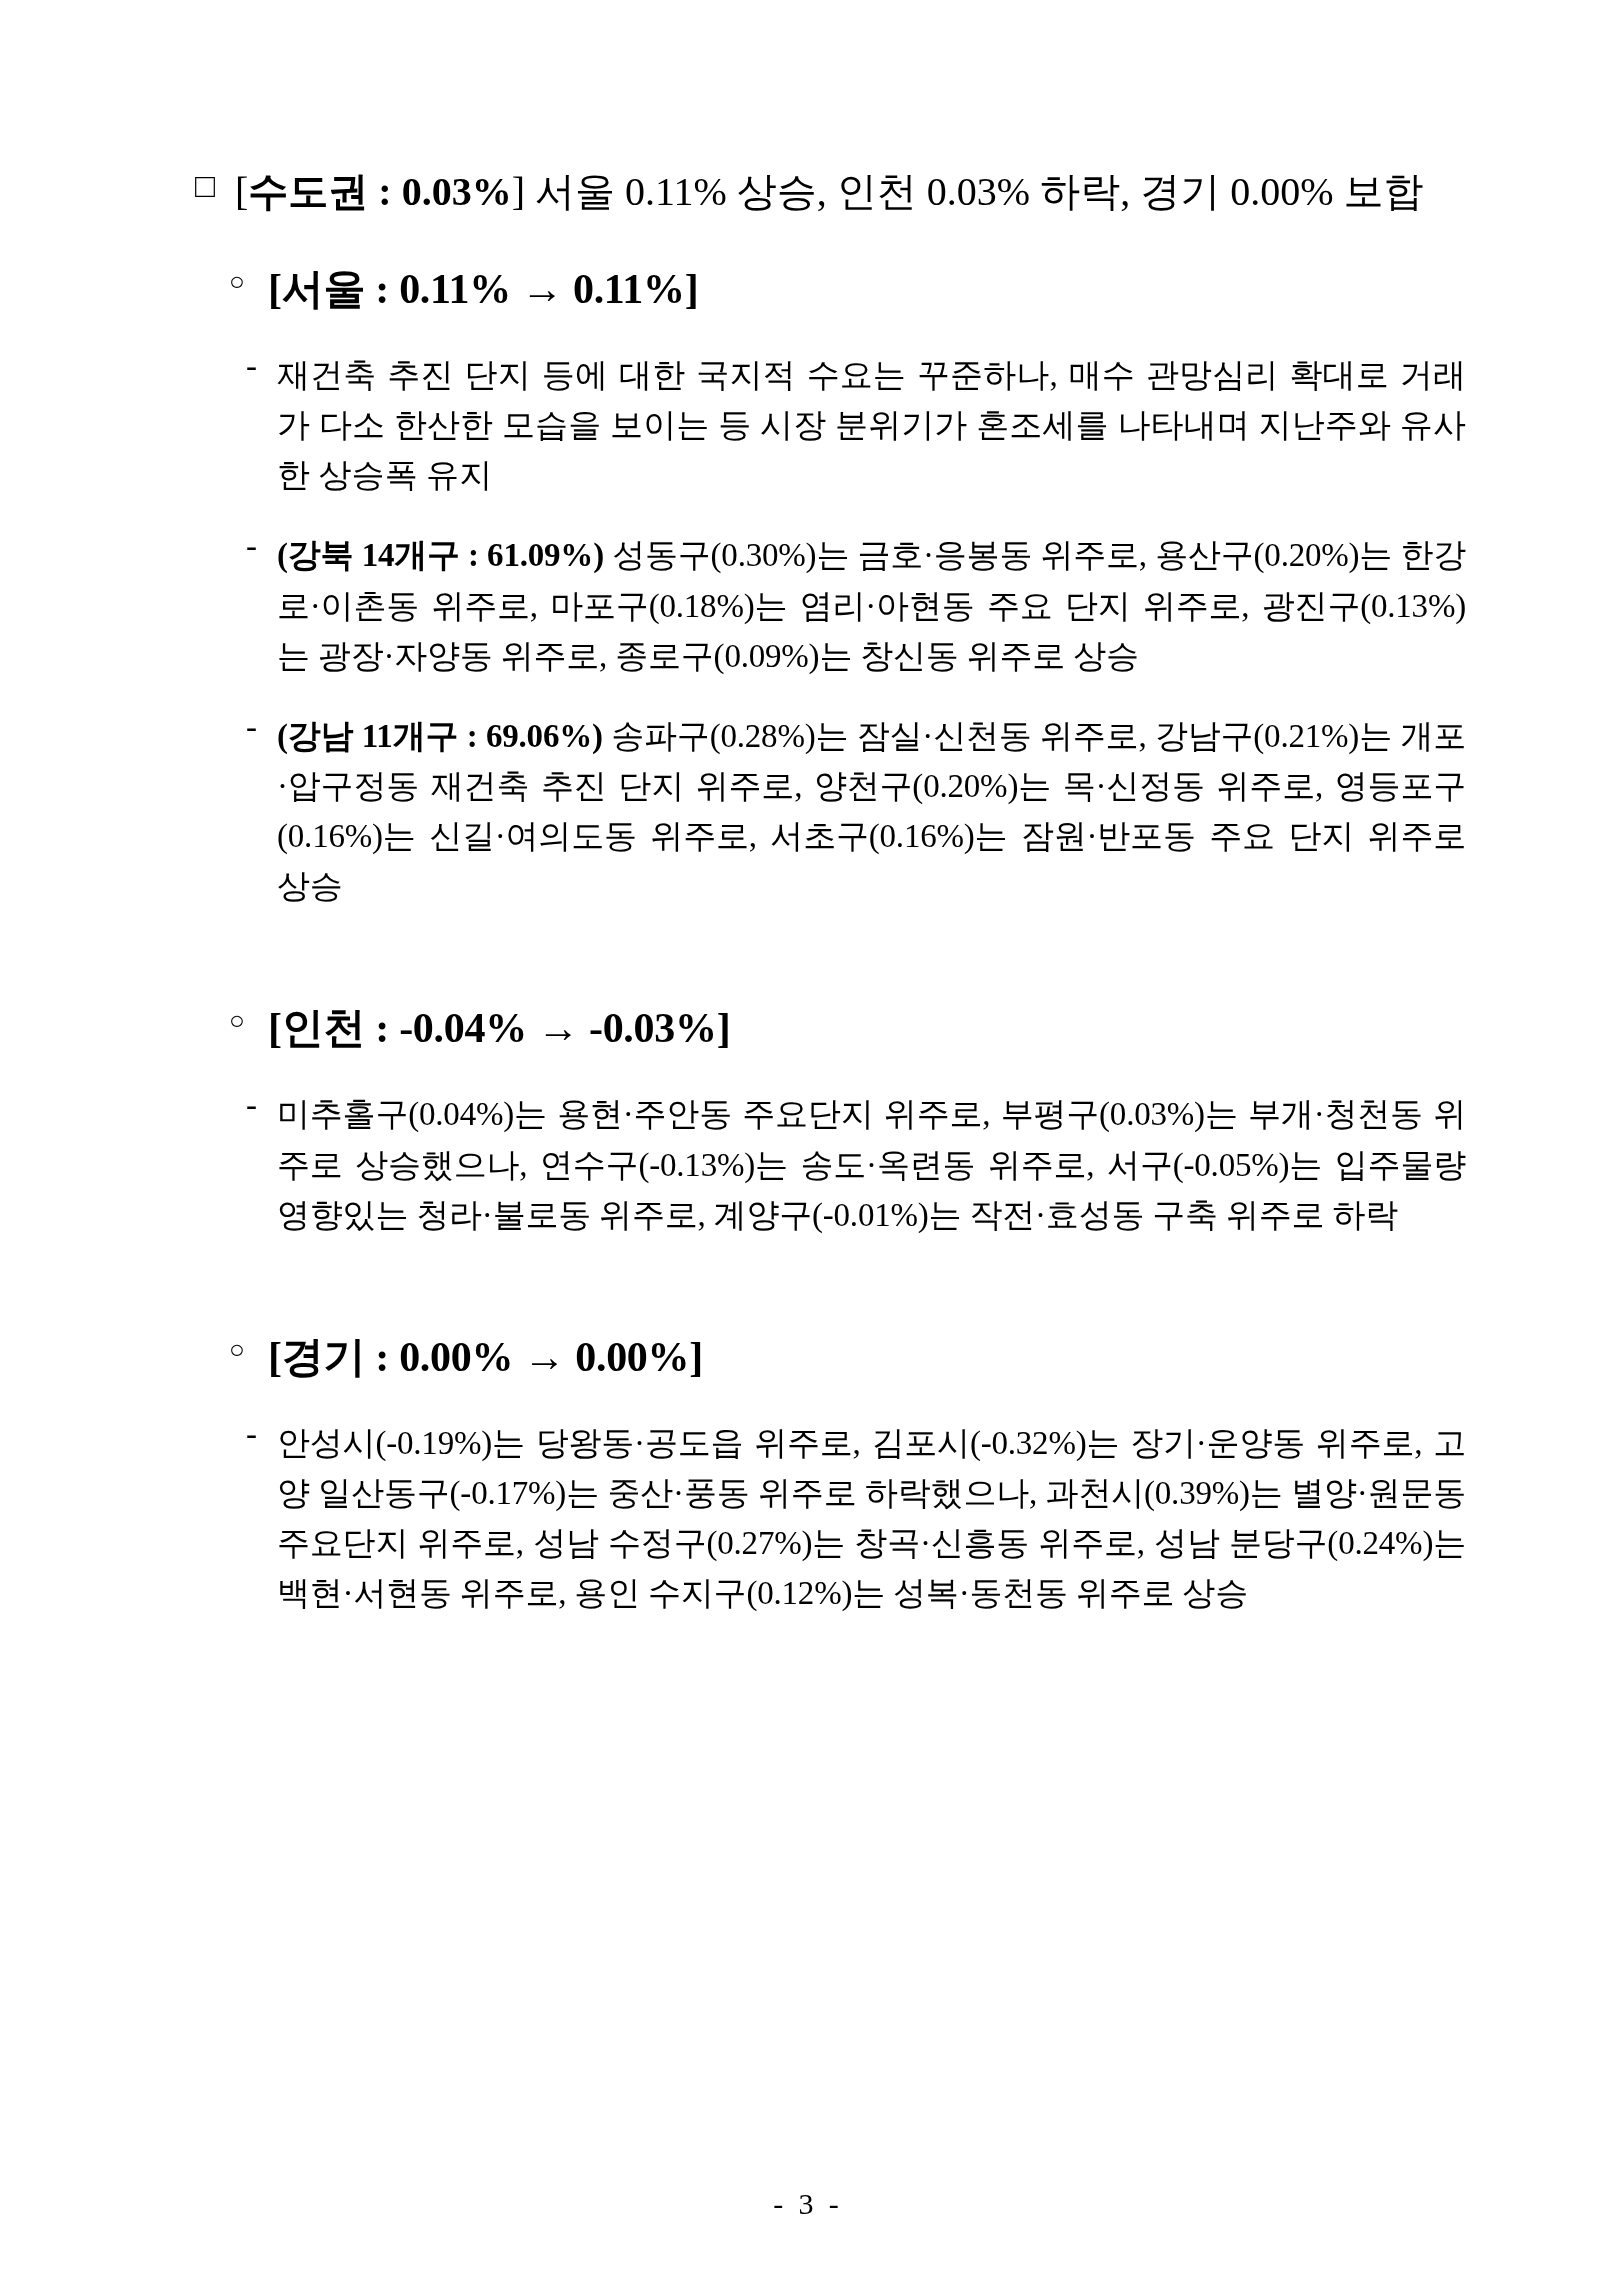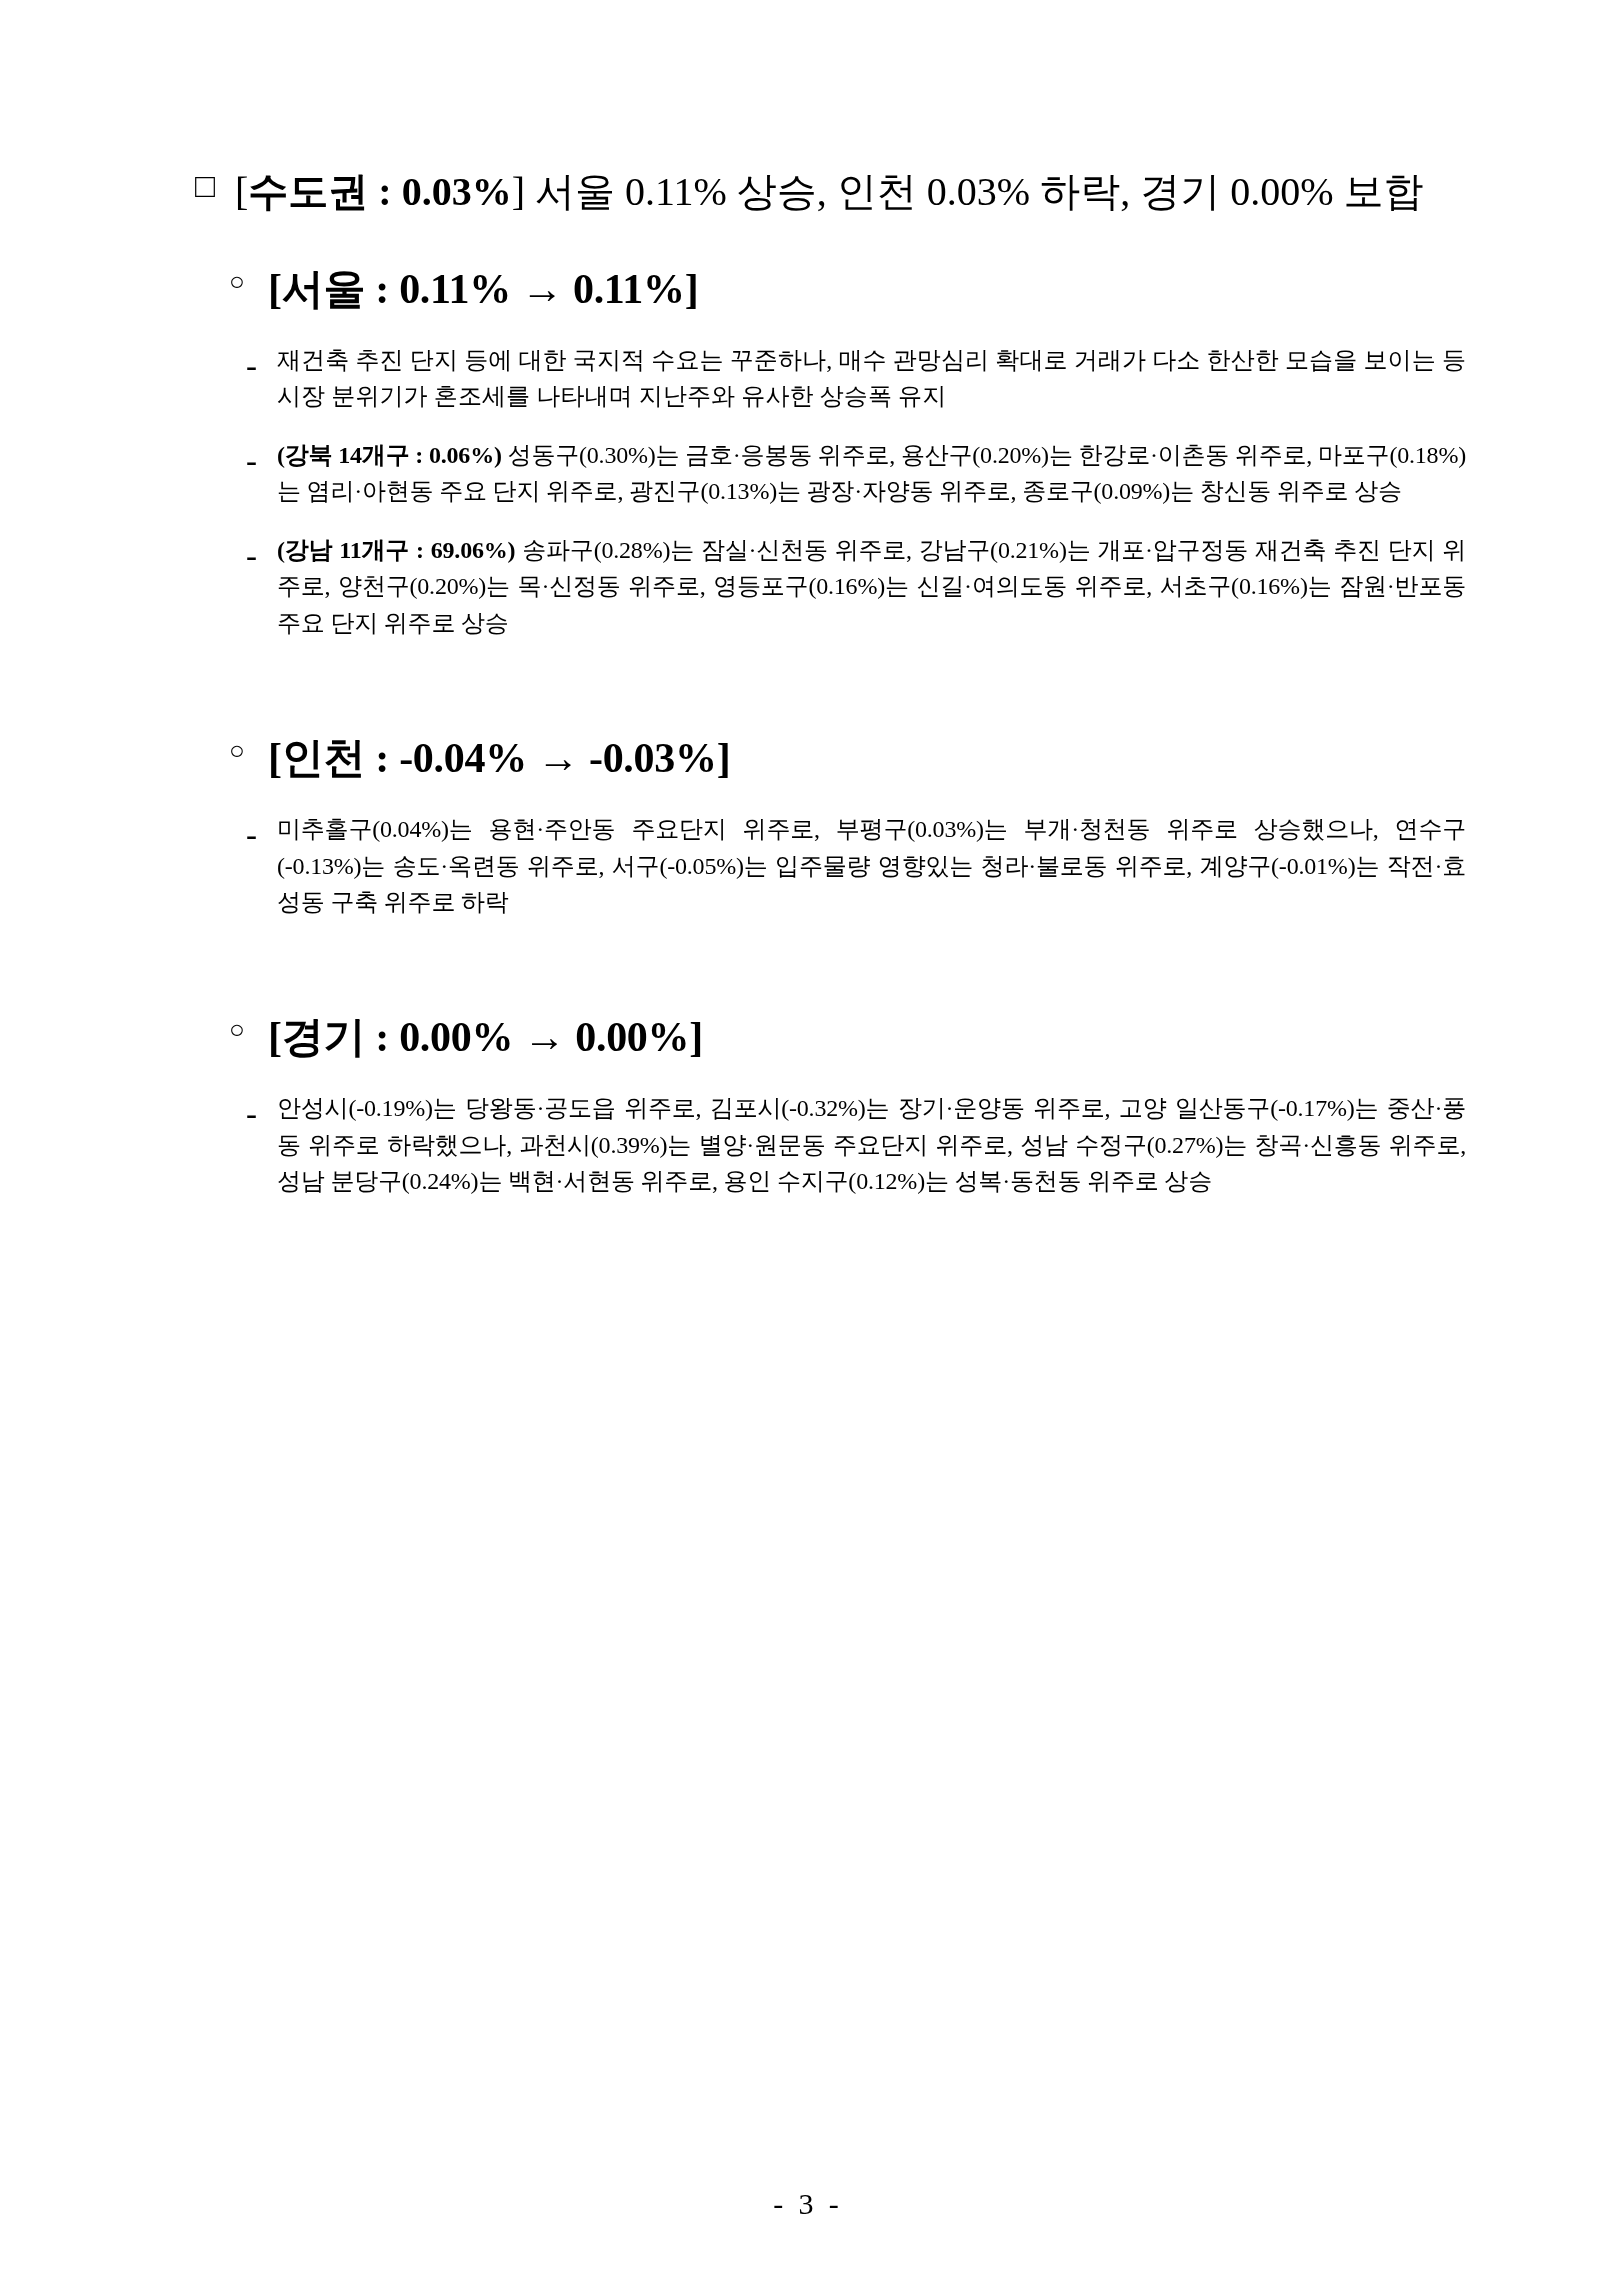--- a/index.html
+++ b/index.html
@@ -72,25 +72,26 @@
     padding-left: 51px;
   }
   .h-dash .marker {
     flex: 0 0 auto;
     width: 31px;
     font-size: 33px;
     line-height: 1.5;
   }
   .h-dash .content {
     flex: 1 1 auto;
-    font-size: 24px;
+    font-size: 33px;
     line-height: 1.52;
     text-align: justify;
     text-justify: inter-word;
     letter-spacing: -0.2px;
+    margin-top: 8px;
   }
   .h-dash .content.justify-all {
     text-align-last: left;
   }
   b, .bold { font-weight: bold; }
 
   .seoul-body .content { letter-spacing: 0.1px; }
 
   
   .sec-gap { height: 29px; }
@@ -121,21 +122,21 @@
     <span class="content">[서울 : 0.11%  →  0.11%]</span>
   </div>
 
   <div class="h-dash seoul-body">
     <span class="marker">-</span>
     <span class="content justify-all">재건축 추진 단지 등에 대한 국지적 수요는 꾸준하나, 매수 관망심리 확대로 거래가 다소 한산한 모습을 보이는 등 시장 분위기가 혼조세를 나타내며 지난주와 유사한 상승폭 유지</span>
   </div>
 
   <div class="h-dash">
     <span class="marker">-</span>
-    <span class="content justify-all"><b>(강북 14개구 : 0.06%)</b> 성동구(0.30%)는 금호·응봉동 위주로, 용산구(0.20%)는 한강로·이촌동 위주로, 마포구(0.18%)는 염리·아현동 주요 단지 위주로, 광진구(0.13%)는 광장·자양동 위주로, 종로구(0.09%)는 창신동 위주로 상승</span>
+    <span class="content justify-all"><b>(강북 14개구 : 61.09%)</b> 성동구(0.30%)는 금호·응봉동 위주로, 용산구(0.20%)는 한강로·이촌동 위주로, 마포구(0.18%)는 염리·아현동 주요 단지 위주로, 광진구(0.13%)는 광장·자양동 위주로, 종로구(0.09%)는 창신동 위주로 상승</span>
   </div>
 
   <div class="h-dash">
     <span class="marker">-</span>
     <span class="content justify-all"><b>(강남 11개구 : 69.06%)</b> 송파구(0.28%)는 잠실·신천동 위주로, 강남구(0.21%)는 개포·압구정동 재건축 추진 단지 위주로, 양천구(0.20%)는 목·신정동 위주로, 영등포구(0.16%)는 신길·여의도동 위주로, 서초구(0.16%)는 잠원·반포동 주요 단지 위주로 상승</span>
   </div>
 
   <div class="sec-gap"></div>
 
   <div class="h-circle">

